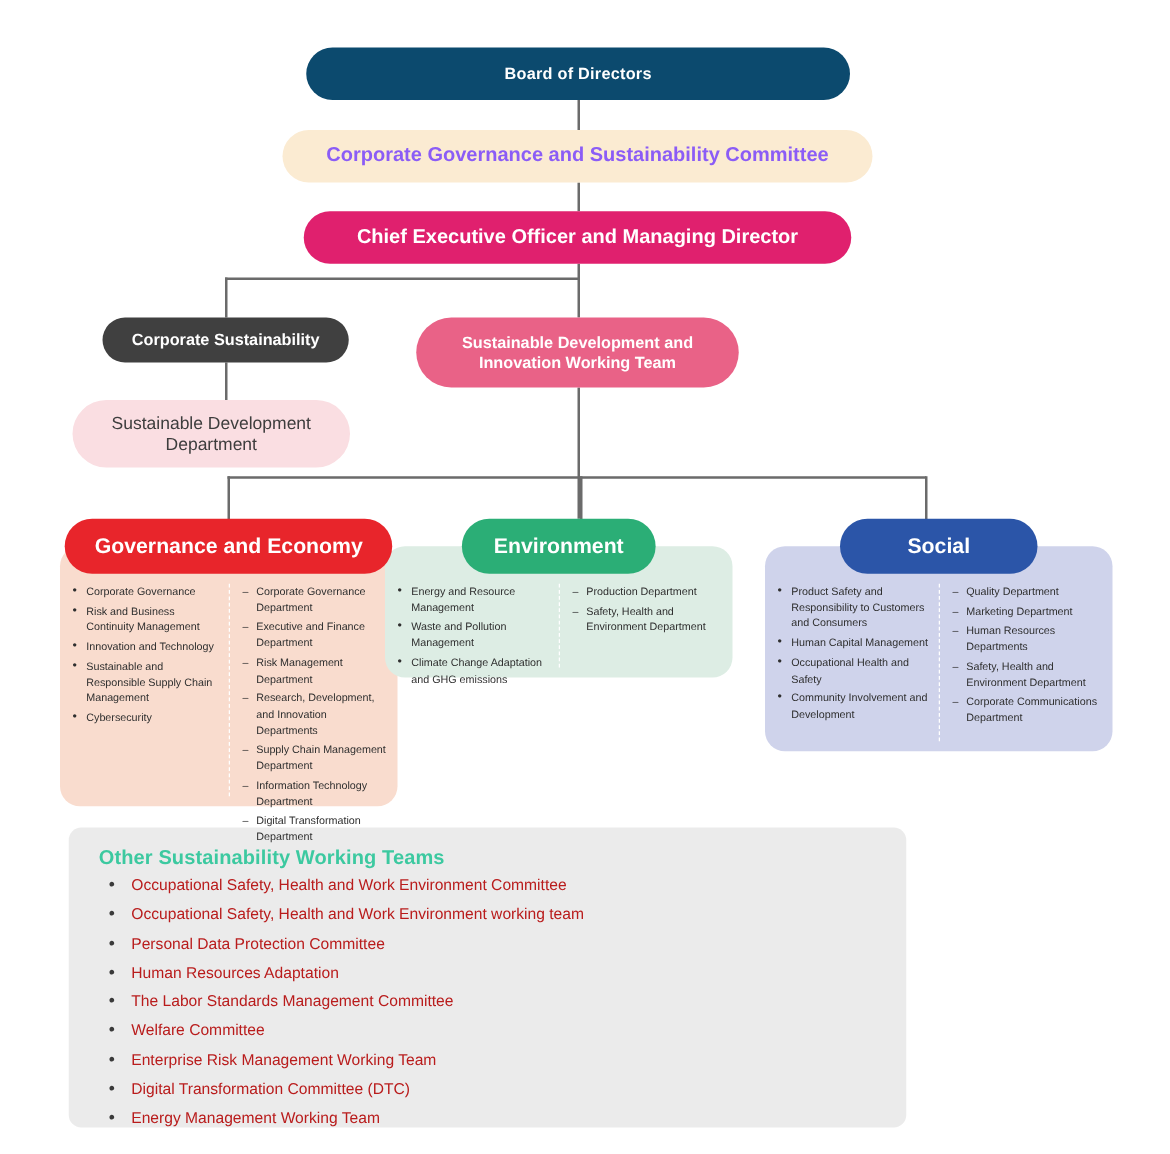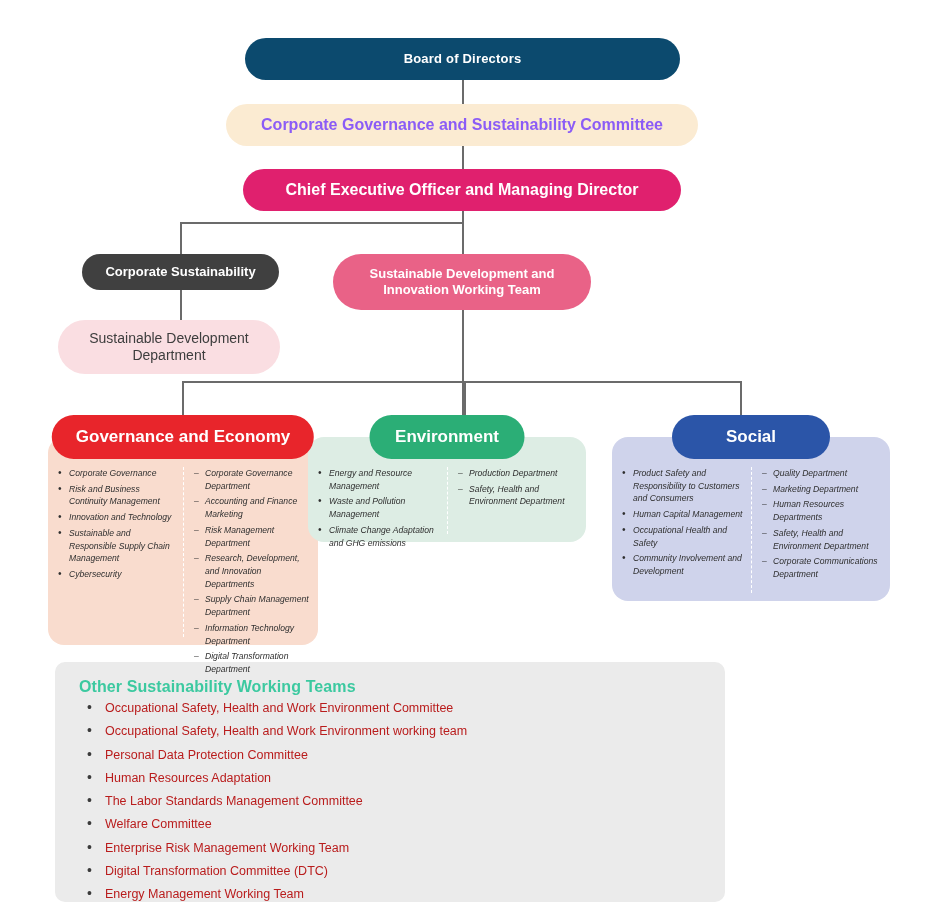--- a/index.html
+++ b/index.html
@@ -104,21 +104,20 @@
     margin: 0;
     padding: 0;
   }
   ul.items li {
     position: relative;
     padding-left: 13px;
     margin-bottom: 3px;
     font-size: 8.6px;
     line-height: 1.48;
     color: #2f2f2f;
-    font-style: italic;
   }
   ul.items.bullets li::before {
     content: "\2022";
     position: absolute;
     left: 2px;
     top: -1px;
     font-size: 10px;
   }
   ul.items.dashes li::before {
     content: "\2013";
@@ -233,21 +232,21 @@
           <li>Corporate Governance</li>
           <li>Risk and Business Continuity Management</li>
           <li>Innovation and Technology</li>
           <li>Sustainable and Responsible Supply Chain Management</li>
           <li>Cybersecurity</li>
         </ul>
       </div>
       <div class="col col-right">
         <ul class="items dashes">
           <li>Corporate Governance Department</li>
-          <li>Accounting and Finance Marketing</li>
+          <li>Executive and Finance Department</li>
           <li>Risk Management Department</li>
           <li>Research, Development, and Innovation Departments</li>
           <li>Supply Chain Management Department</li>
           <li>Information Technology Department</li>
           <li>Digital Transformation Department</li>
         </ul>
       </div>
     </div>
   </div>
 

